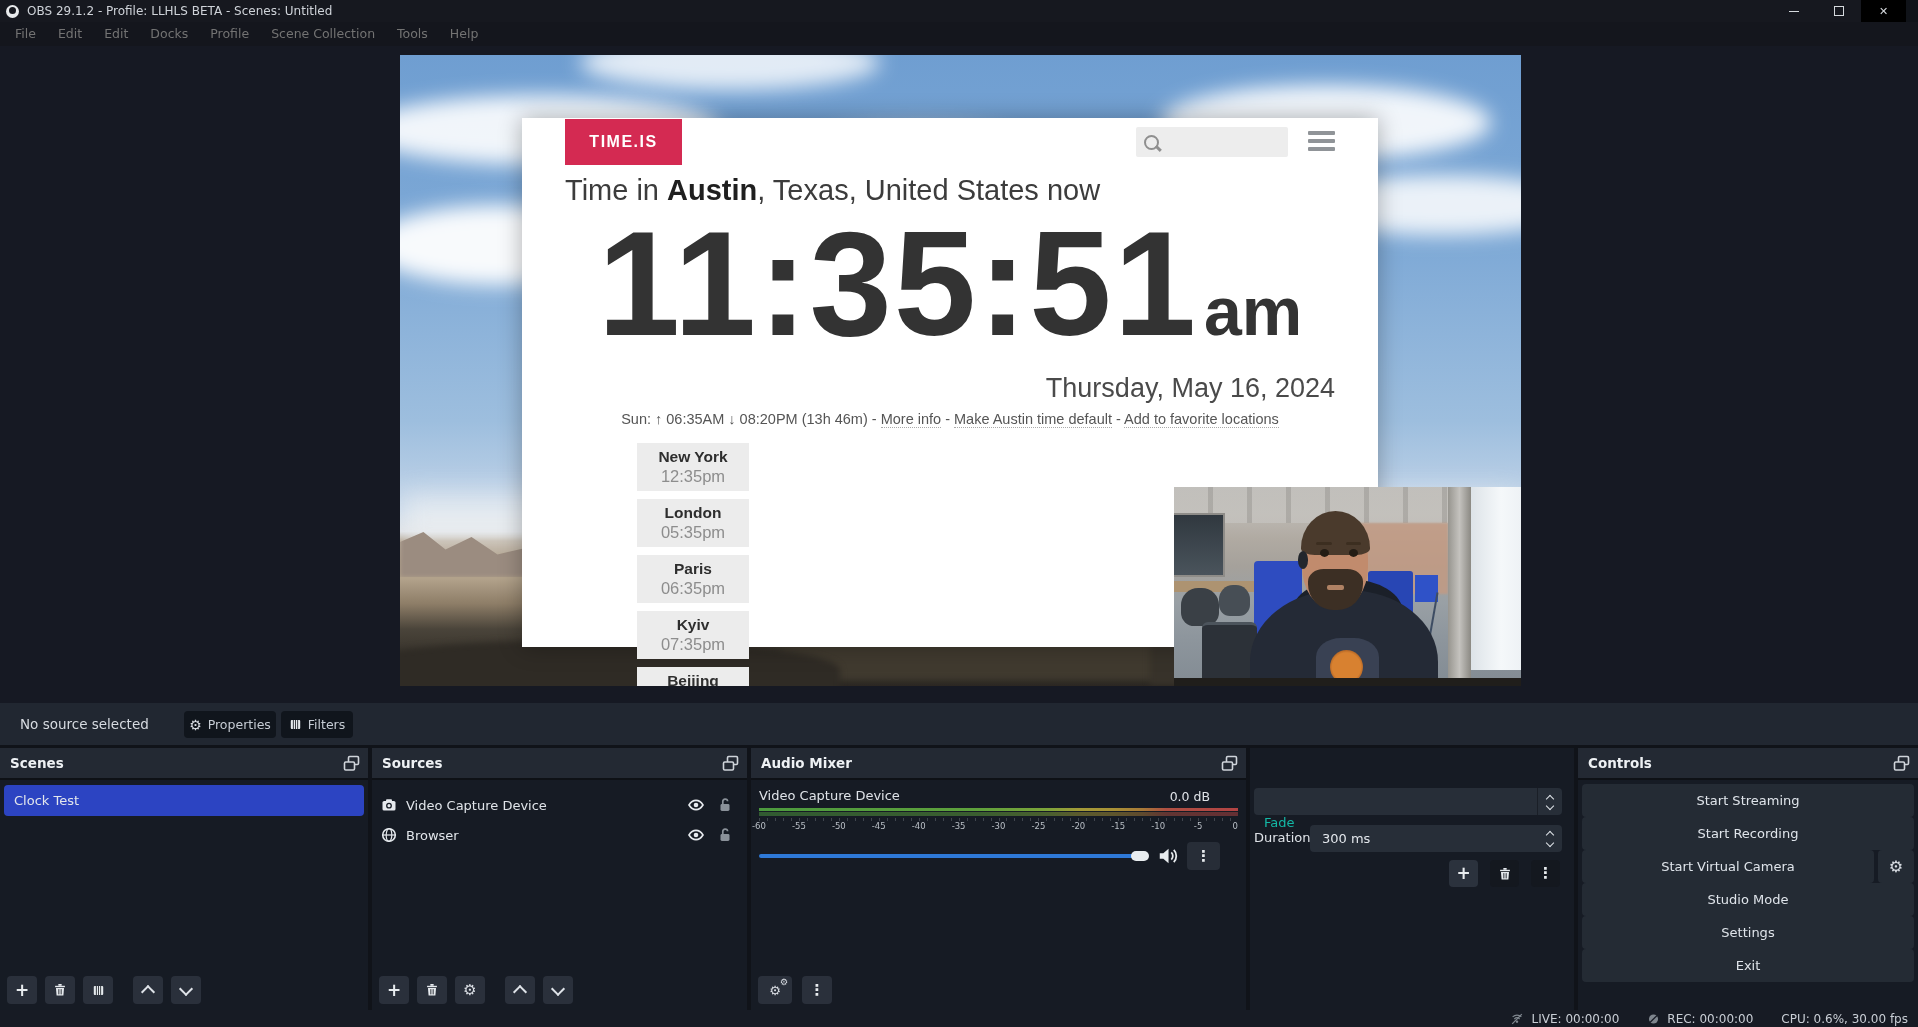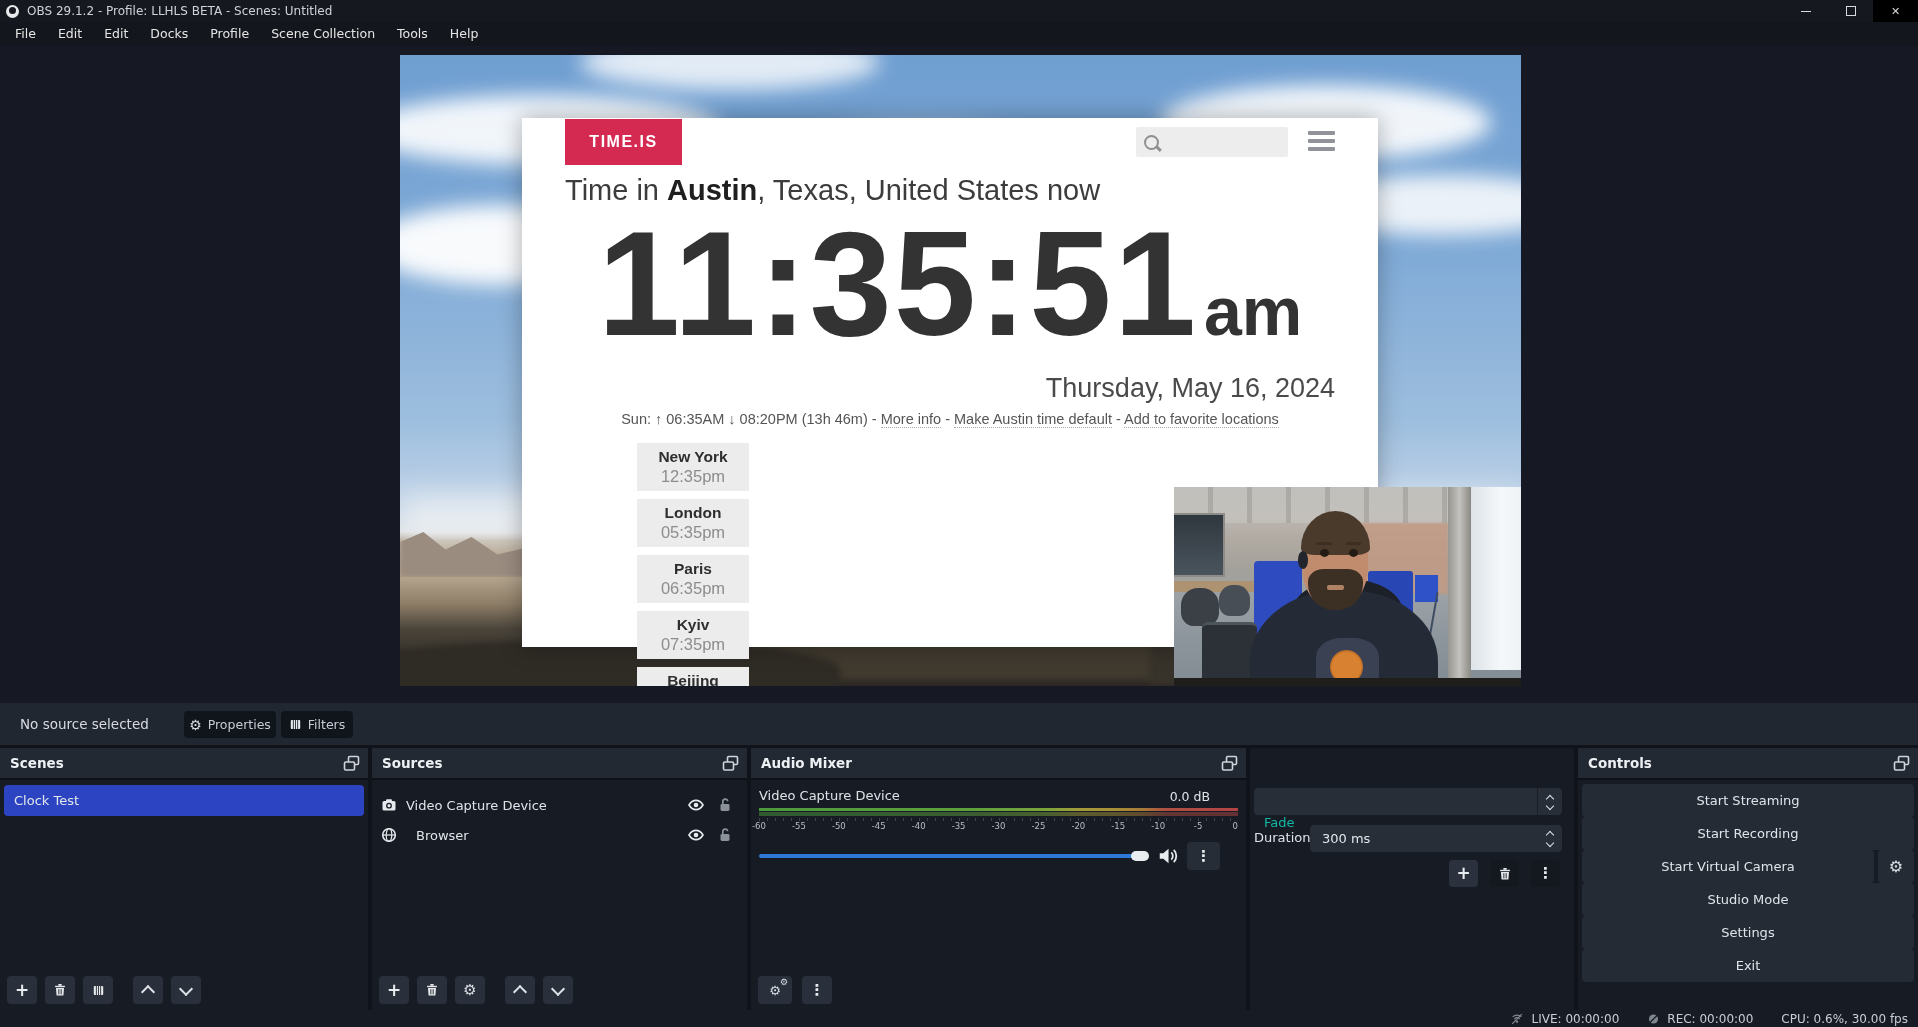--- a/index.html
+++ b/index.html
@@ -1,32 +1,32 @@
 <!DOCTYPE html>
 <html><head>
 <meta charset="utf-8">
 <style>
   html,body{margin:0;padding:0;background:#000;}
   .app{position:relative;width:1918px;height:1027px;background:#101319;overflow:hidden;
        font-family:"DejaVu Sans",sans-serif;color:#e4e8ed;-webkit-font-smoothing:antialiased;}
 
   
-  .titlebar{position:absolute;left:0;top:0;right:0;height:22px;background:#16181f;display:flex;align-items:center;}
+  .titlebar{position:absolute;left:0;top:0;right:12px;height:22px;background:#16181f;display:flex;align-items:center;}
   .obs-logo{width:13px;height:13px;border-radius:50%;background:#e8eaec;margin:0 8px 0 6px;position:relative;}
   .obs-logo::after{content:"";position:absolute;left:3px;top:2px;width:7px;height:7px;border-radius:50%;background:#16181f;}
   .title-text{font-size:12px;color:#cfd3d9;}
   .win-controls{margin-left:auto;display:flex;height:100%;}
   .win-btn{width:45px;height:100%;display:flex;align-items:center;justify-content:center;color:#d6dade;font-size:11px;}
   .win-btn .bar{width:10px;height:1px;background:#d6dade;}
   .win-btn .sq{width:8px;height:8px;border:1px solid #d6dade;}
   .win-btn.close{background:#000;}
 
   
   .menubar{position:absolute;left:0;top:22px;right:0;height:24px;background:#14161d;display:flex;align-items:center;padding-left:4px;}
-  .menu-item{font-size:12.5px;color:#e5e5e5;padding:0 11px;line-height:24px;}
+  .menu-item{font-size:12.5px;color:#737373;padding:0 11px;line-height:24px;}
 
   
   .preview{position:absolute;left:0;top:46px;right:0;height:657px;background:#161923;}
   .canvas{position:absolute;left:400px;top:9px;width:1121px;height:631px;overflow:hidden;
     background:linear-gradient(180deg,#6f9ed1 0%,#7ea9d6 30%,#9dbede 58%,#c2d4e8 72%,#d9dde2 75.5%,#ab9a84 77%,#b2a28b 83%,#8d7d67 87%,#4a443a 91%,#332f28 96%,#2b2722 100%);}
   .cloud{position:absolute;background:#fff;border-radius:50%;filter:blur(10px);opacity:.9;}
   .c1{left:-40px;top:40px;width:360px;height:70px;}
   .c2{left:180px;top:-20px;width:300px;height:55px;opacity:.8;}
   .c3{right:30px;top:30px;width:330px;height:75px;}
   .c4{right:-60px;top:120px;width:280px;height:60px;opacity:.85;}
@@ -117,21 +117,21 @@
 
   .dock-toolbar{position:absolute;left:7px;bottom:6px;display:flex;gap:8px;align-items:center;}
   .tb-btn{width:30px;height:28px;background:#2a303b;border-radius:4px;display:flex;align-items:center;justify-content:center;color:#e6eaee;}
   .tb-plus{font-size:17px;font-weight:bold;line-height:1;color:#e8ecef;}
   .tb-gap{width:4px;}
   .chev{width:8px;height:8px;border-right:2px solid #dfe3e8;border-bottom:2px solid #dfe3e8;}
   .chev.up{transform:rotate(-135deg);margin-top:4px;} .chev.down{transform:rotate(45deg);margin-bottom:3px;}
   .chev.sm{width:5px;height:5px;border-width:1.5px;}
 
   .source-row{position:absolute;left:0;right:0;height:30px;display:flex;align-items:center;padding:0 14px 0 9px;box-sizing:border-box;}
-  .sr1{top:42px;} .sr2{top:72px;gap:10px;} .sr3{top:102px;}
+  .sr1{top:42px;} .sr2{top:72px;} .sr3{top:102px;}
   .source-label{font-size:13px;color:#e0e4e9;margin-left:9px;}
   .row-icons{margin-left:auto;display:flex;gap:13px;align-items:center;}
   .icon16{width:16px;height:16px;color:#e6eaee;}
   .icon-dim{color:#8a9199;}
 
   
   .mix-name{position:absolute;left:8px;top:40px;font-size:13px;color:#dfe3e8;}
   .mix-db{position:absolute;right:36px;top:41px;font-size:12.5px;color:#dfe3e8;}
   .meter{position:absolute;left:8px;right:8px;top:60px;}
   .meter-bar{height:3px;background:linear-gradient(90deg,#4c9a3e 0%,#5ea13c 45%,#7ca43a 60%,#a39a38 67%,#a89136 74%,#a87a38 80%,#ae4f42 85%,#b24444 100%);}

